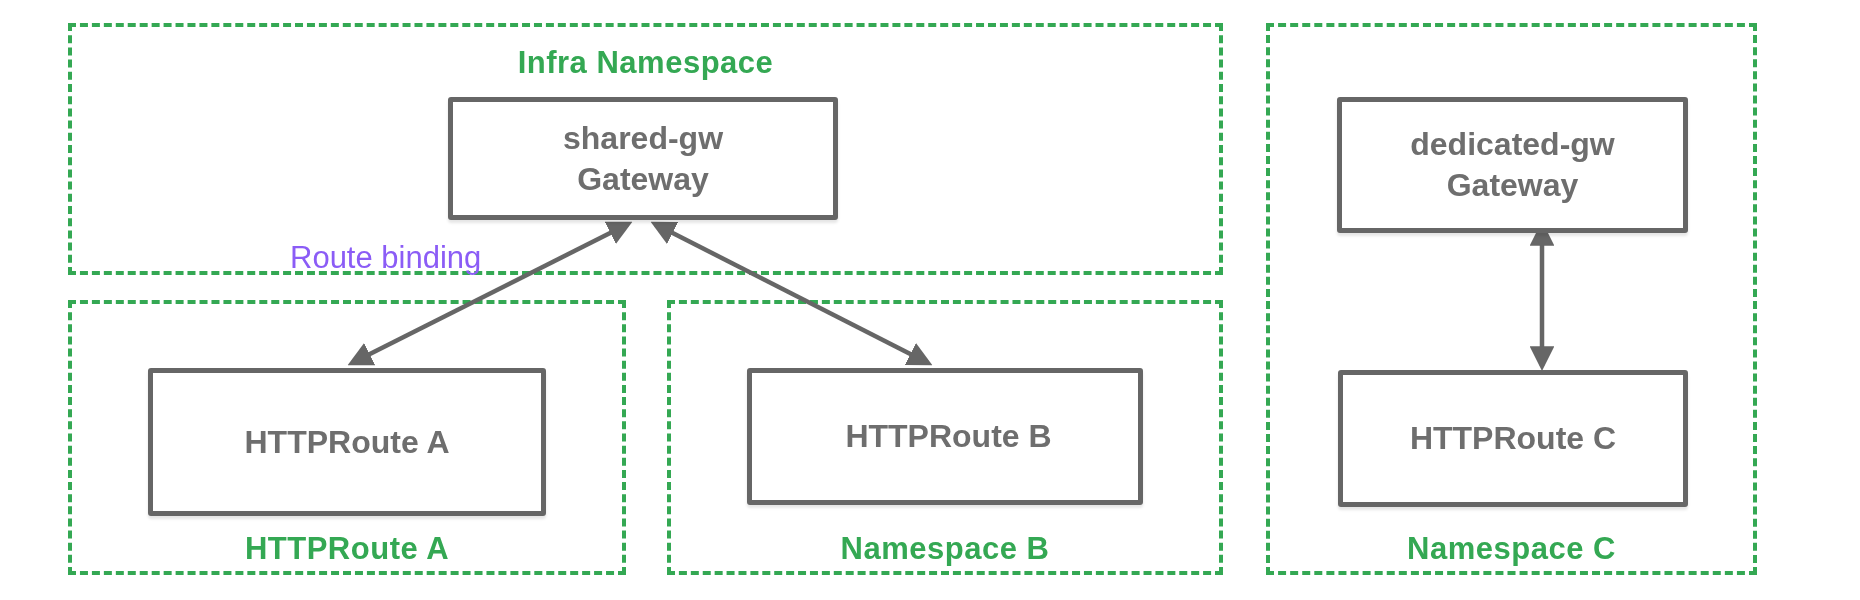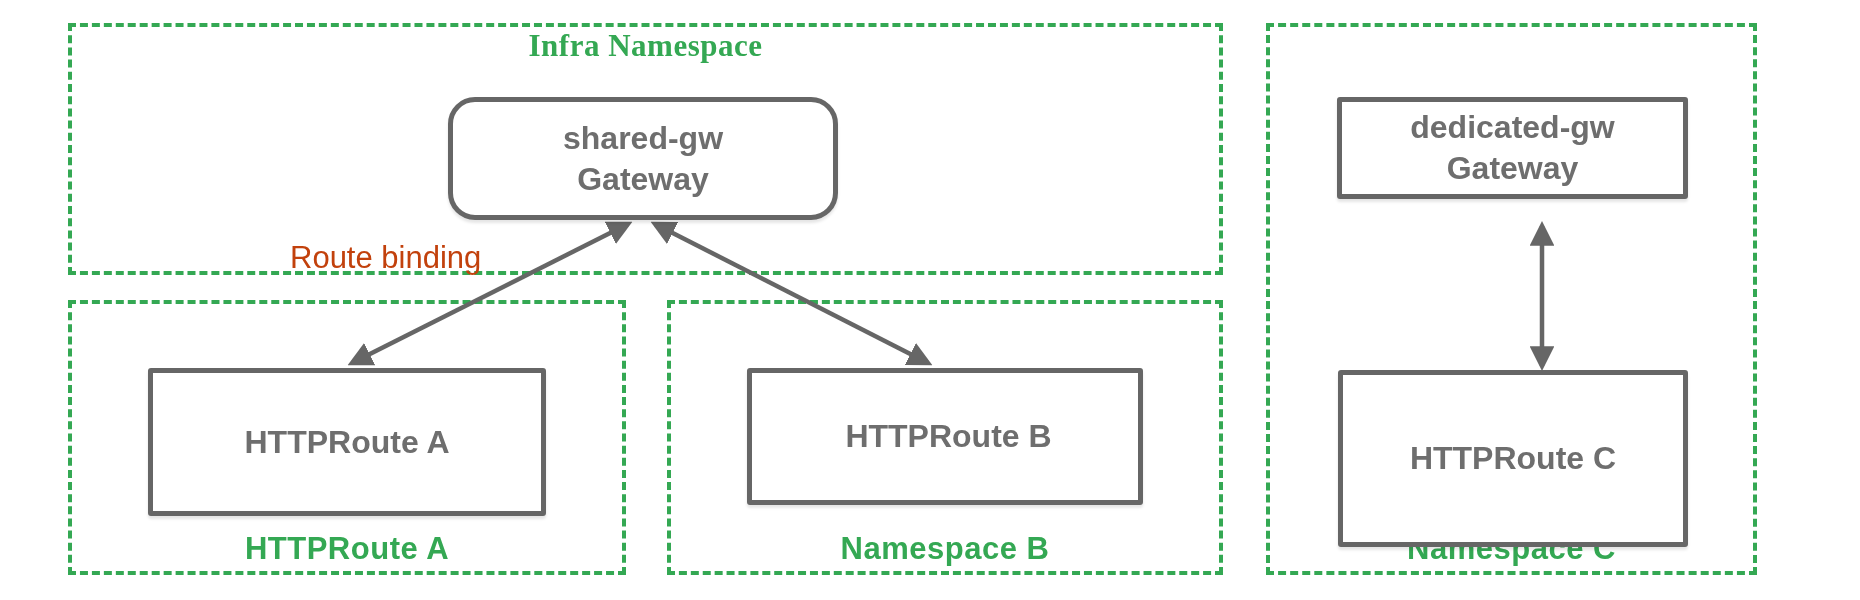--- a/index.html
+++ b/index.html
@@ -25,21 +25,21 @@
   .ns-title {
     position: absolute;
     left: 0; right: 0;
     text-align: center;
     color: #34A853;
     font-weight: bold;
     font-size: 31px;
     letter-spacing: 0.5px;
     white-space: nowrap;
   }
-  .ns-title.at-top { top: 1px; font-family: Liberation Serif, serif; }
+  .ns-title.at-top { top: 18px; }
   .ns-title.at-bottom { bottom: 4px; }
   .node {
     position: absolute;
     border: 5px solid #666666;
     border-radius: 3px;
     background: #ffffff;
     box-sizing: border-box;
     display: flex;
     flex-direction: column;
     align-items: center;
@@ -50,29 +50,29 @@
     line-height: 41px;
     text-align: center;
     box-shadow: 0 3px 3px rgba(0,0,0,0.10);
     white-space: nowrap;
   }
   
   #ns-infra { left: 68px;  top: 23px;  width: 1155px; height: 252px; }
   #ns-a     { left: 68px;  top: 300px; width: 558px;  height: 275px; }
   #ns-b     { left: 667px; top: 300px; width: 556px;  height: 275px; }
   #ns-c     { left: 1266px;top: 23px;  width: 491px;  height: 552px; }
-  #node-shared-gw    { left: 448px;  top: 97px;  width: 390px; height: 123px; border-radius: 27px; }
-  #node-dedicated-gw { left: 1337px; top: 97px;  width: 351px; height: 102px; }
+  #node-shared-gw    { left: 448px;  top: 97px;  width: 390px; height: 123px; }
+  #node-dedicated-gw { left: 1337px; top: 97px;  width: 351px; height: 136px; }
   #node-route-a      { left: 148px;  top: 368px; width: 398px; height: 148px; }
   #node-route-b      { left: 747px;  top: 368px; width: 396px; height: 137px; padding-left: 7px; }
-  #node-route-c      { left: 1338px; top: 370px; width: 350px; height: 177px; }
+  #node-route-c      { left: 1338px; top: 370px; width: 350px; height: 137px; }
   .annotation {
     position: absolute;
     left: 290px; top: 240px;
-    color: #c2410c;
+    color: #8b5cf6;
     font-size: 31px;
     font-weight: normal;
     white-space: nowrap;
   }
 </style>
 </head>
 <body>
 
 <div class="canvas">
 

